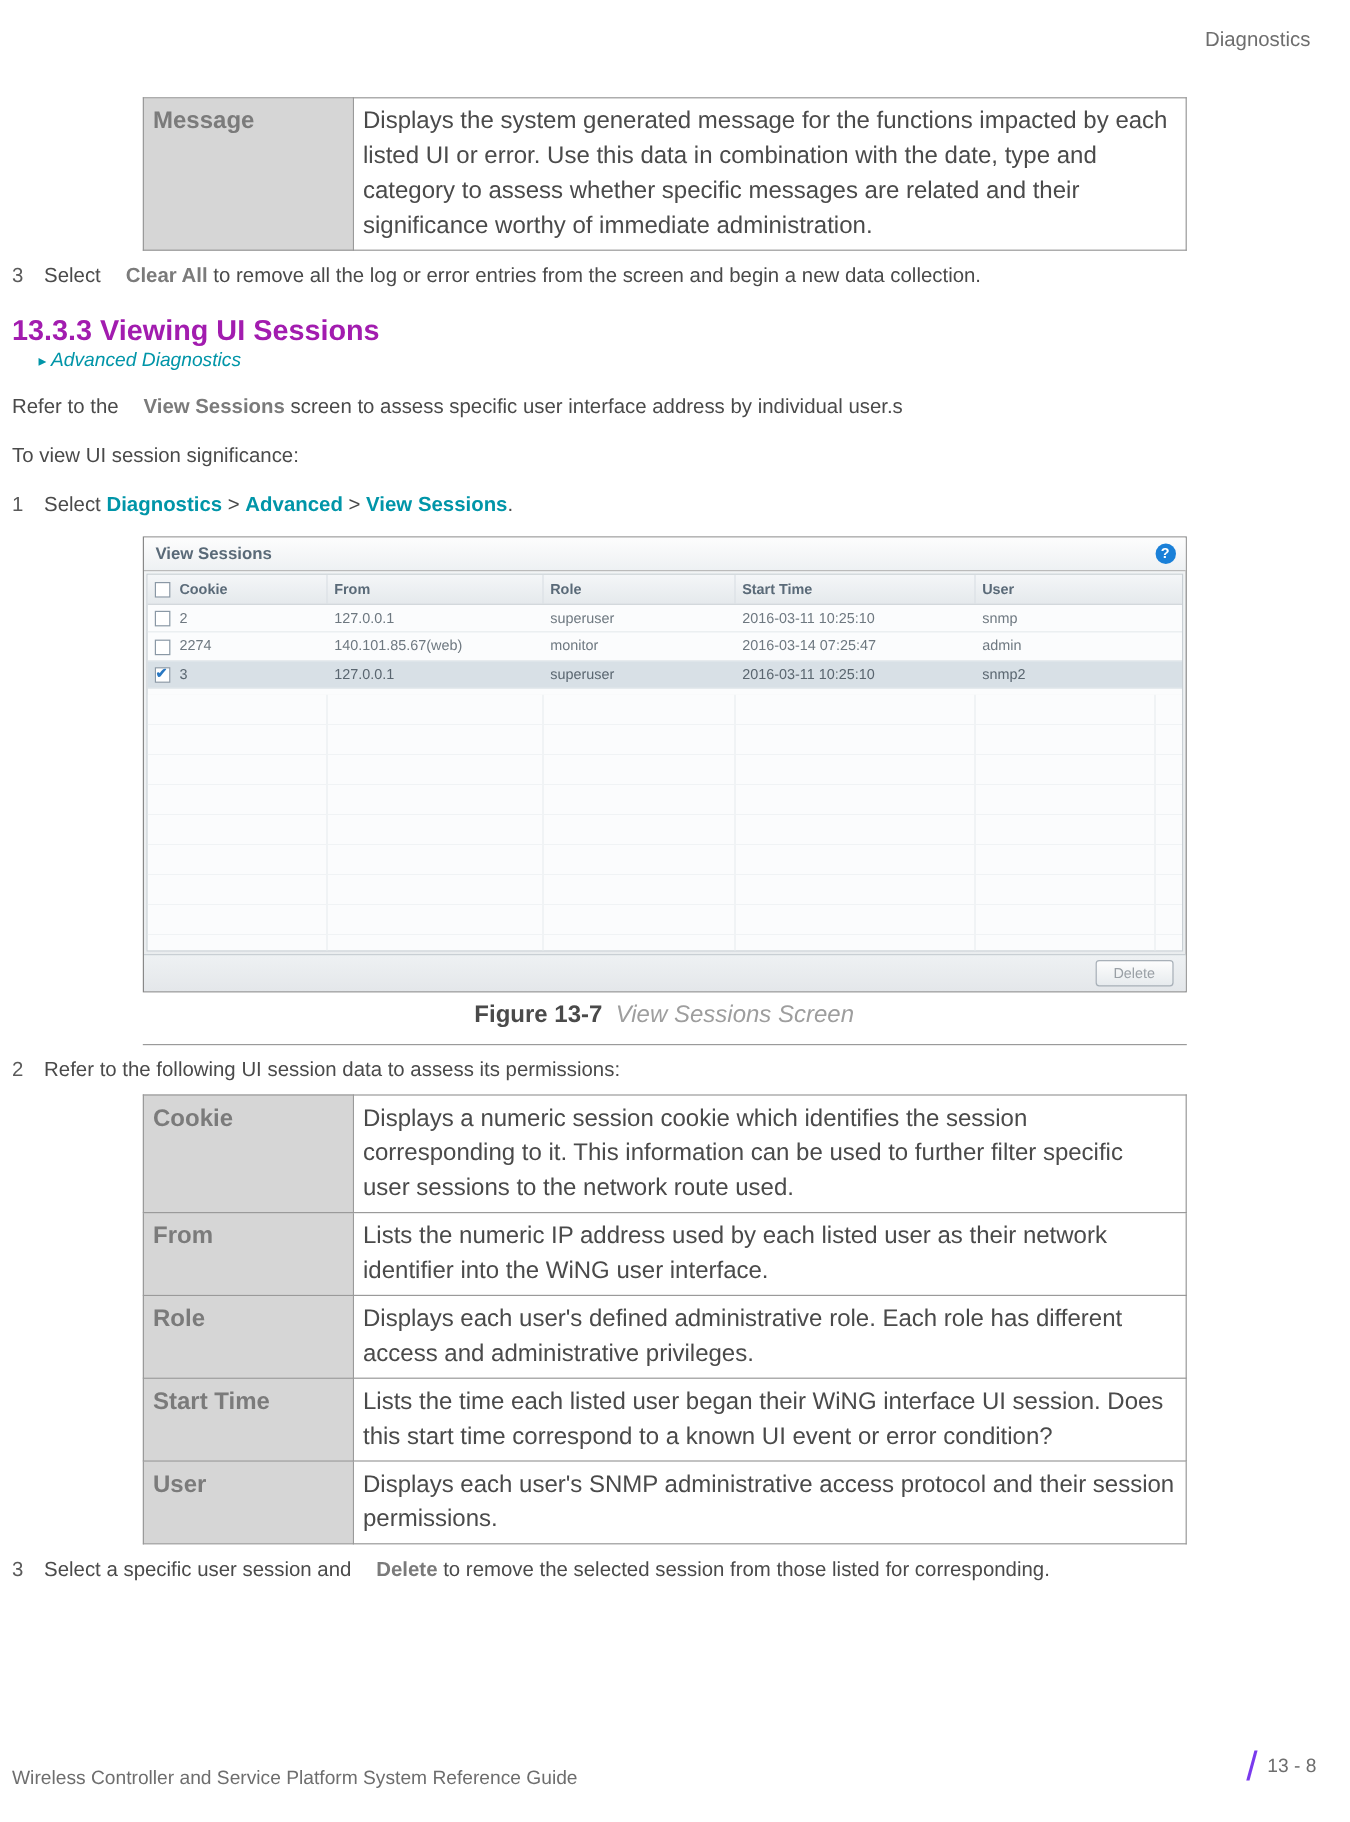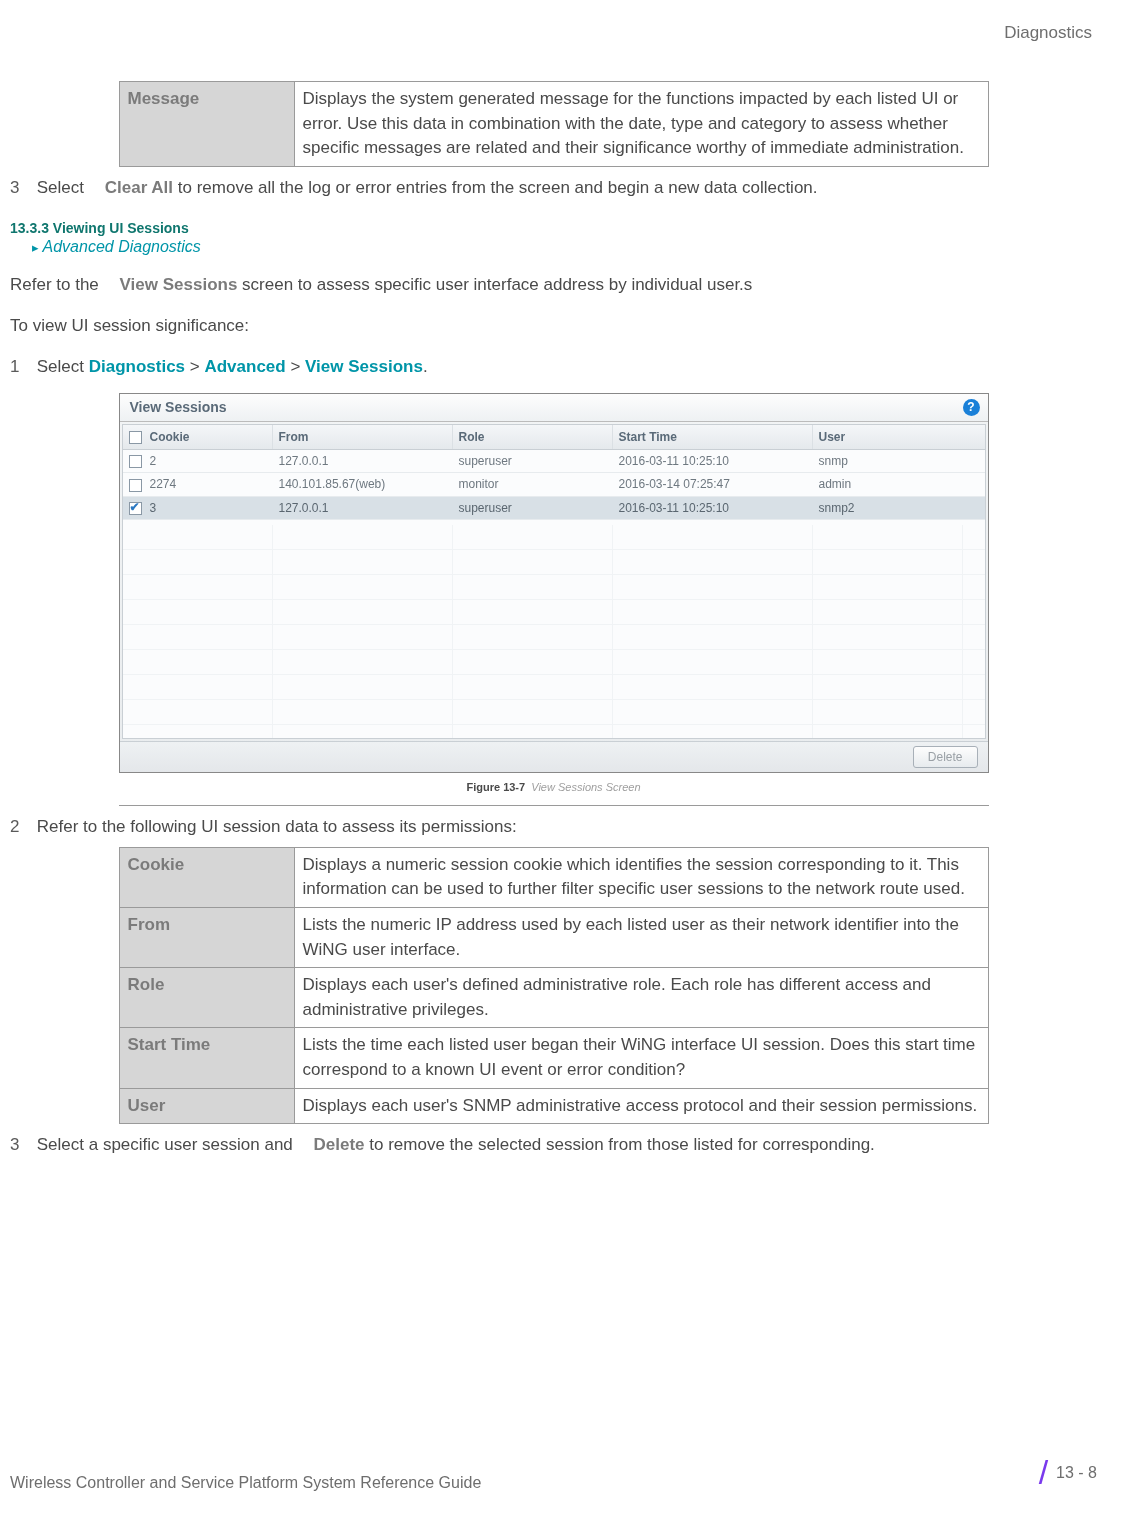--- a/index.html
+++ b/index.html
@@ -19,21 +19,21 @@
     font-size: 17px;
     margin-bottom: 38px;
     padding-right: 5px;
   }
 
   
   table.desc {
     border-collapse: collapse;
     width: 870px;
     margin: 0 auto 10px auto;
-    font-size: 17px;
+    font-size: 20px;
   }
   table.desc td {
     border: 1px solid #9a9a9a;
     padding: 5px 8px 5px 8px;
     vertical-align: top;
     line-height: 1.45;
     color: #4a4a4a;
   }
   table.desc td.hd {
     background: #d6d6d6;
@@ -50,22 +50,22 @@
   .num-line {
     margin: 0 30px 8px 0;
     line-height: 1.35;
     color: #4a4a4a;
   }
   .num { display:inline-block; width:22px; color:#5a5a5a;}
   .bold-gray { font-weight: bold; color:#7b7b7b;margin-left:16px; }
   .bold-teal { font-weight: bold; color:#0095a8; }
 
   h2.section {
-    color:#0f766e;
-    font-size: 14px;
+    color:#a21caf;
+    font-size: 24px;
     font-weight: bold;
     margin: 20px 0 2px 0;
   }
   .bc {
     color:#0095a8;
     font-style: italic;
     font-size: 16px;
     margin: 0 0 18px 22px;
   }
   .bc .arrow {
@@ -156,21 +156,21 @@
     border:1px solid #a8b0b8;
     background:linear-gradient(#fdfdfd,#e7ebee);
     border-radius:3px;
     padding:3px 14px;
     color:#9aa0a6;
     font-size:12px;
   }
 
   .figcap {
     text-align:center;
-    font-size:11px;
+    font-size:20px;
     color:#4a4a4a;
     margin:8px 0 12px 0;
   }
   .figcap b{ color:#4a4a4a;}
   .figcap i{ color:#9e9e9e; font-style:italic;}
   .figline { border-top:1px solid #9a9a9a; width:870px; margin:0 auto;}
 
   
   .pg-footer {
     position:absolute;

